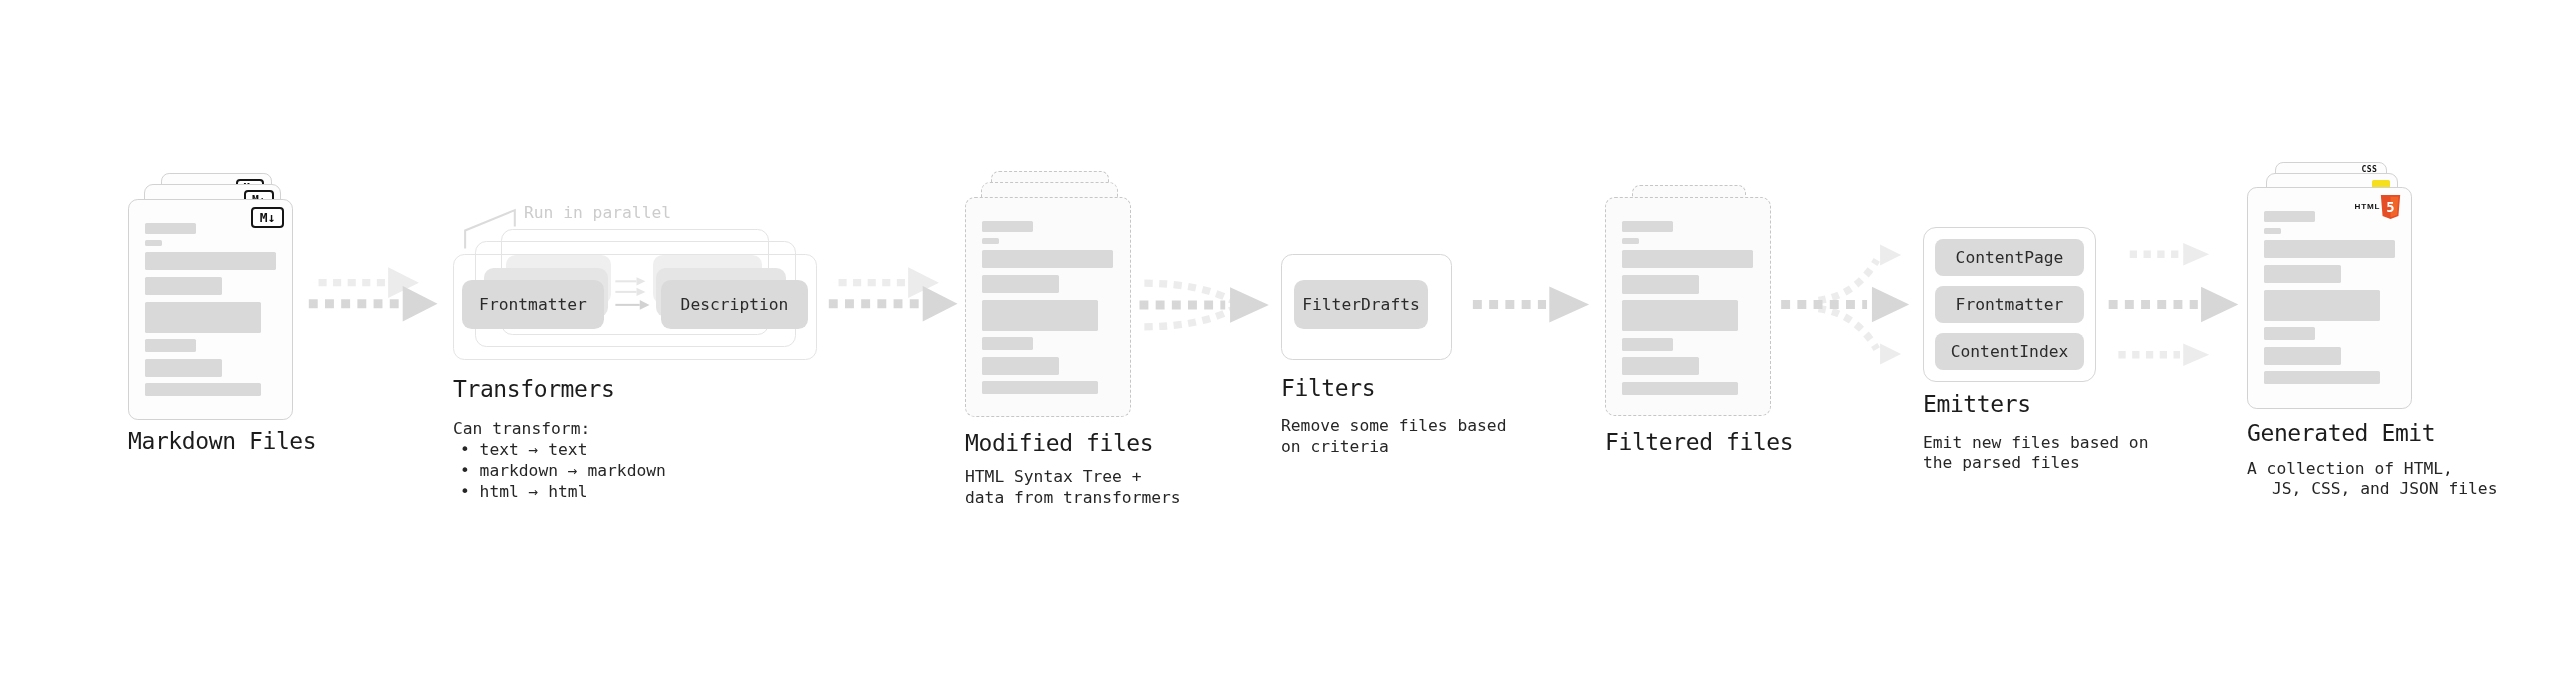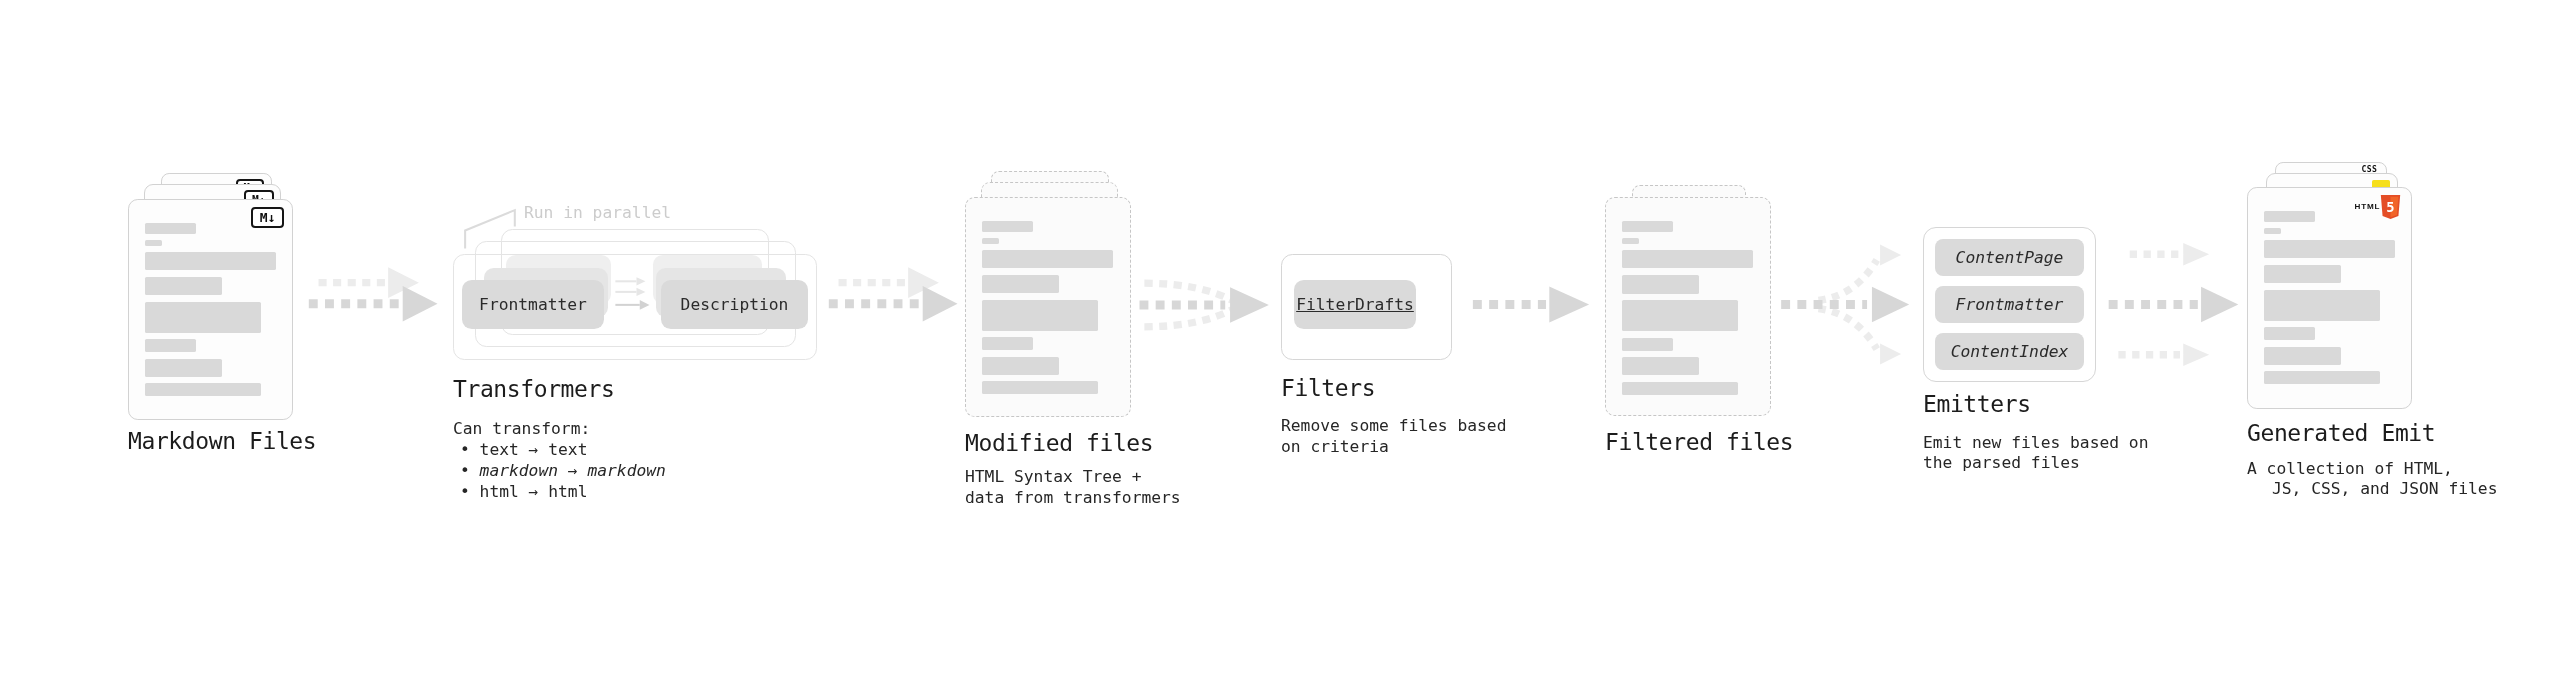--- a/index.html
+++ b/index.html
@@ -112,21 +112,21 @@
     <polygon points="34,32 34,44 46,38" fill="#d2d2d2"></polygon>
   </svg>
 
   <div class="pill ghost2" style="left:653px; top:255px; width:109px; height:49px;"></div>
   <div class="pill ghost1" style="left:656px; top:268px; width:130px; height:49px;"></div>
   <div class="pill" style="left:661px; top:280px; width:147px; height:49px;">Description</div>
 
   <div class="h1" style="left:453px; top:376px;">Transformers</div>
   <div class="desc" style="left:453px; top:418px;">Can transform:</div>
   <div class="desc" style="left:460px; top:439px; line-height:21px;">• text → text</div>
-  <div class="desc" style="left:460px; top:460px; line-height:21px;font-style:italic;">• markdown → markdown</div>
+  <div class="desc" style="left:460px; top:460px; line-height:21px;">• markdown → markdown</div>
   <div class="desc" style="left:460px; top:481px; line-height:21px;">• html → html</div>
 
   <svg class="abs" style="left:827px; top:260px;" width="138" height="68" viewBox="0 0 170 84">
     <line x1="14" y1="28" x2="96" y2="28" stroke="#ececec" stroke-width="9" stroke-dasharray="10 8"></line>
     <polygon points="100,9 100,47 138,28" fill="#ececec"></polygon>
     <line x1="2" y1="54" x2="114" y2="54" stroke="#d7d7d7" stroke-width="11" stroke-dasharray="11 9"></line>
     <polygon points="118,32 118,76 161,54" fill="#d7d7d7"></polygon>
   </svg>
 
   <div class="abs" style="left:965px; top:171px; width:171px; height:252px;">
@@ -150,21 +150,21 @@
   <div class="desc" style="left:965px; top:487px;">data from transformers</div>
 
   <svg class="abs" style="left:1136px; top:267px;" width="138" height="76" viewBox="0 0 170 94">
     <path d="M 10 20 Q 78 20 120 42" fill="none" stroke="#ececec" stroke-width="9" stroke-dasharray="10 8"></path>
     <path d="M 10 74 Q 78 74 120 52" fill="none" stroke="#ececec" stroke-width="9" stroke-dasharray="10 8"></path>
     <line x1="4" y1="47" x2="110" y2="47" stroke="#d7d7d7" stroke-width="11" stroke-dasharray="11 9"></line>
     <polygon points="116,25 116,69 164,47" fill="#d7d7d7"></polygon>
   </svg>
 
   <div class="panel" style="left:1281px; top:254px; width:171px; height:106px;"></div>
-  <div class="pill" style="left:1294px; top:280px; width:122px; height:49px;text-decoration:underline;">FilterDrafts</div>
+  <div class="pill" style="left:1294px; top:280px; width:134px; height:49px;">FilterDrafts</div>
   <div class="h1" style="left:1281px; top:375px;">Filters</div>
   <div class="desc" style="left:1281px; top:415px;">Remove some files based</div>
   <div class="desc" style="left:1281px; top:436px;">on criteria</div>
 
   <svg class="abs" style="left:1468px; top:284px;" width="126" height="41" viewBox="0 0 155 50">
     <line x1="6" y1="25" x2="96" y2="25" stroke="#d7d7d7" stroke-width="11" stroke-dasharray="11 9"></line>
     <polygon points="100,3 100,47 149,25" fill="#d7d7d7"></polygon>
   </svg>
 
   <div class="abs" style="left:1605px; top:185px; width:171px; height:244px;">
@@ -186,21 +186,21 @@
 
   <svg class="abs" style="left:1776px; top:234px;" width="140" height="141" viewBox="0 0 172 174">
     <path d="M 52 82 Q 98 76 124 32" fill="none" stroke="#ececec" stroke-width="9" stroke-dasharray="9 8"></path>
     <polygon points="128,13 128,39 154,26" fill="#ececec"></polygon>
     <path d="M 52 92 Q 98 98 124 142" fill="none" stroke="#ececec" stroke-width="9" stroke-dasharray="9 8"></path>
     <polygon points="128,135 128,161 154,148" fill="#ececec"></polygon>
     <line x1="6" y1="87" x2="112" y2="87" stroke="#d7d7d7" stroke-width="11" stroke-dasharray="11 9"></line>
     <polygon points="118,65 118,109 164,87" fill="#d7d7d7"></polygon>
   </svg>
 
-  <div class="panel" style="left:1923px; top:227px; width:173px; height:155px; border-radius:13px; display:flex; flex-direction:column; gap:9.8px; padding:10.6px; justify-content:center;font-style:italic;">
+  <div class="panel" style="left:1923px; top:227px; width:173px; height:155px; border-radius:13px; display:flex; flex-direction:column; gap:9.8px; padding:10.6px; justify-content:center;">
     <div class="emitter-pill">ContentPage</div>
     <div class="emitter-pill">Frontmatter</div>
     <div class="emitter-pill">ContentIndex</div>
   </div>
   <div class="h1" style="left:1923px; top:391px;">Emitters</div>
   <div class="desc" style="left:1923px; top:432px;">Emit new files based on</div>
   <div class="desc" style="left:1923px; top:452px;">the parsed files</div>
 
   <svg class="abs" style="left:2105px; top:234px;" width="137" height="141" viewBox="0 0 168 174">
     <line x1="30" y1="25" x2="92" y2="25" stroke="#ececec" stroke-width="9" stroke-dasharray="9 8"></line>

